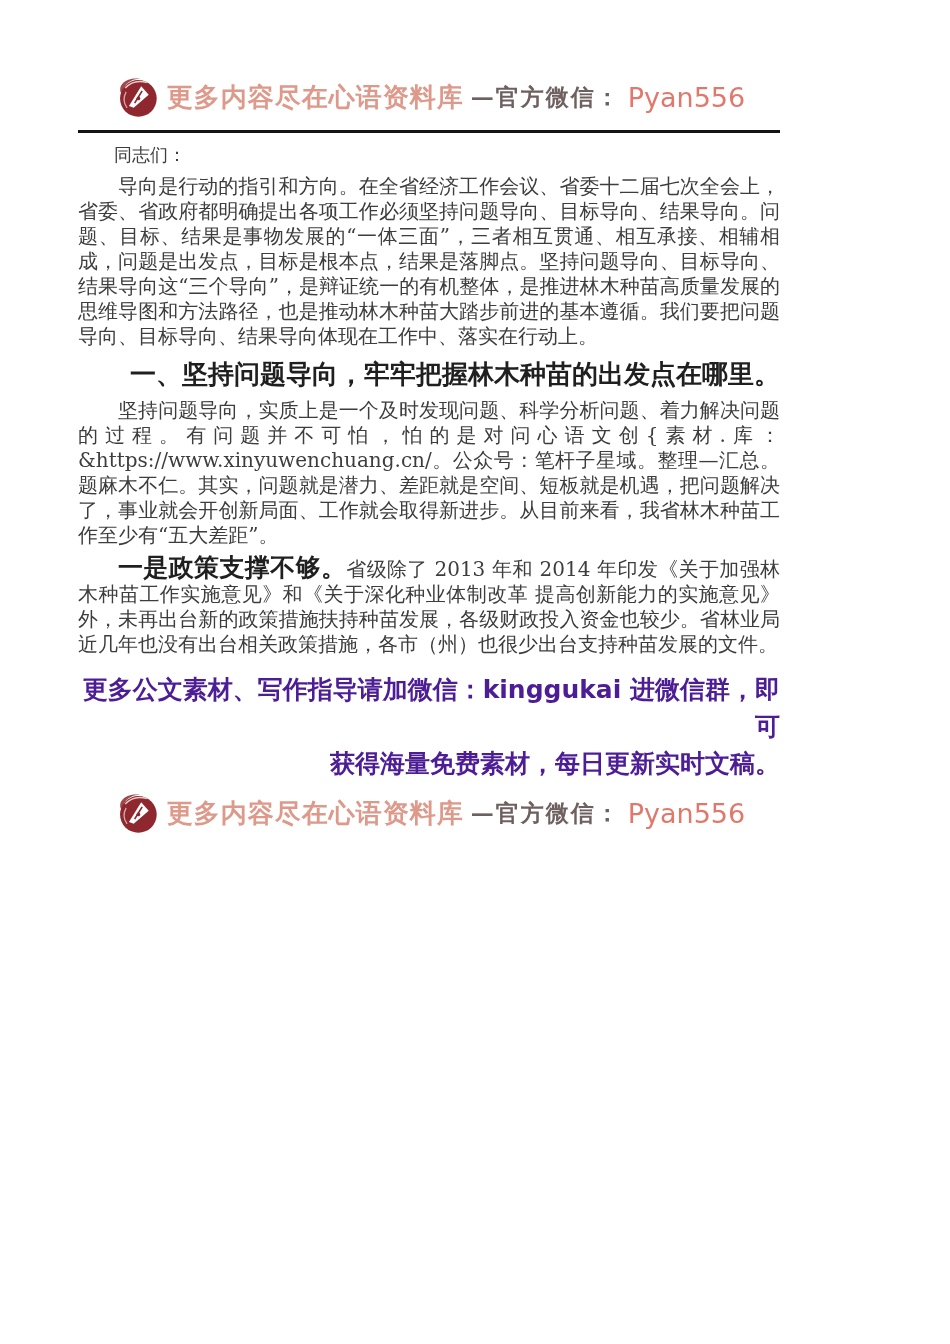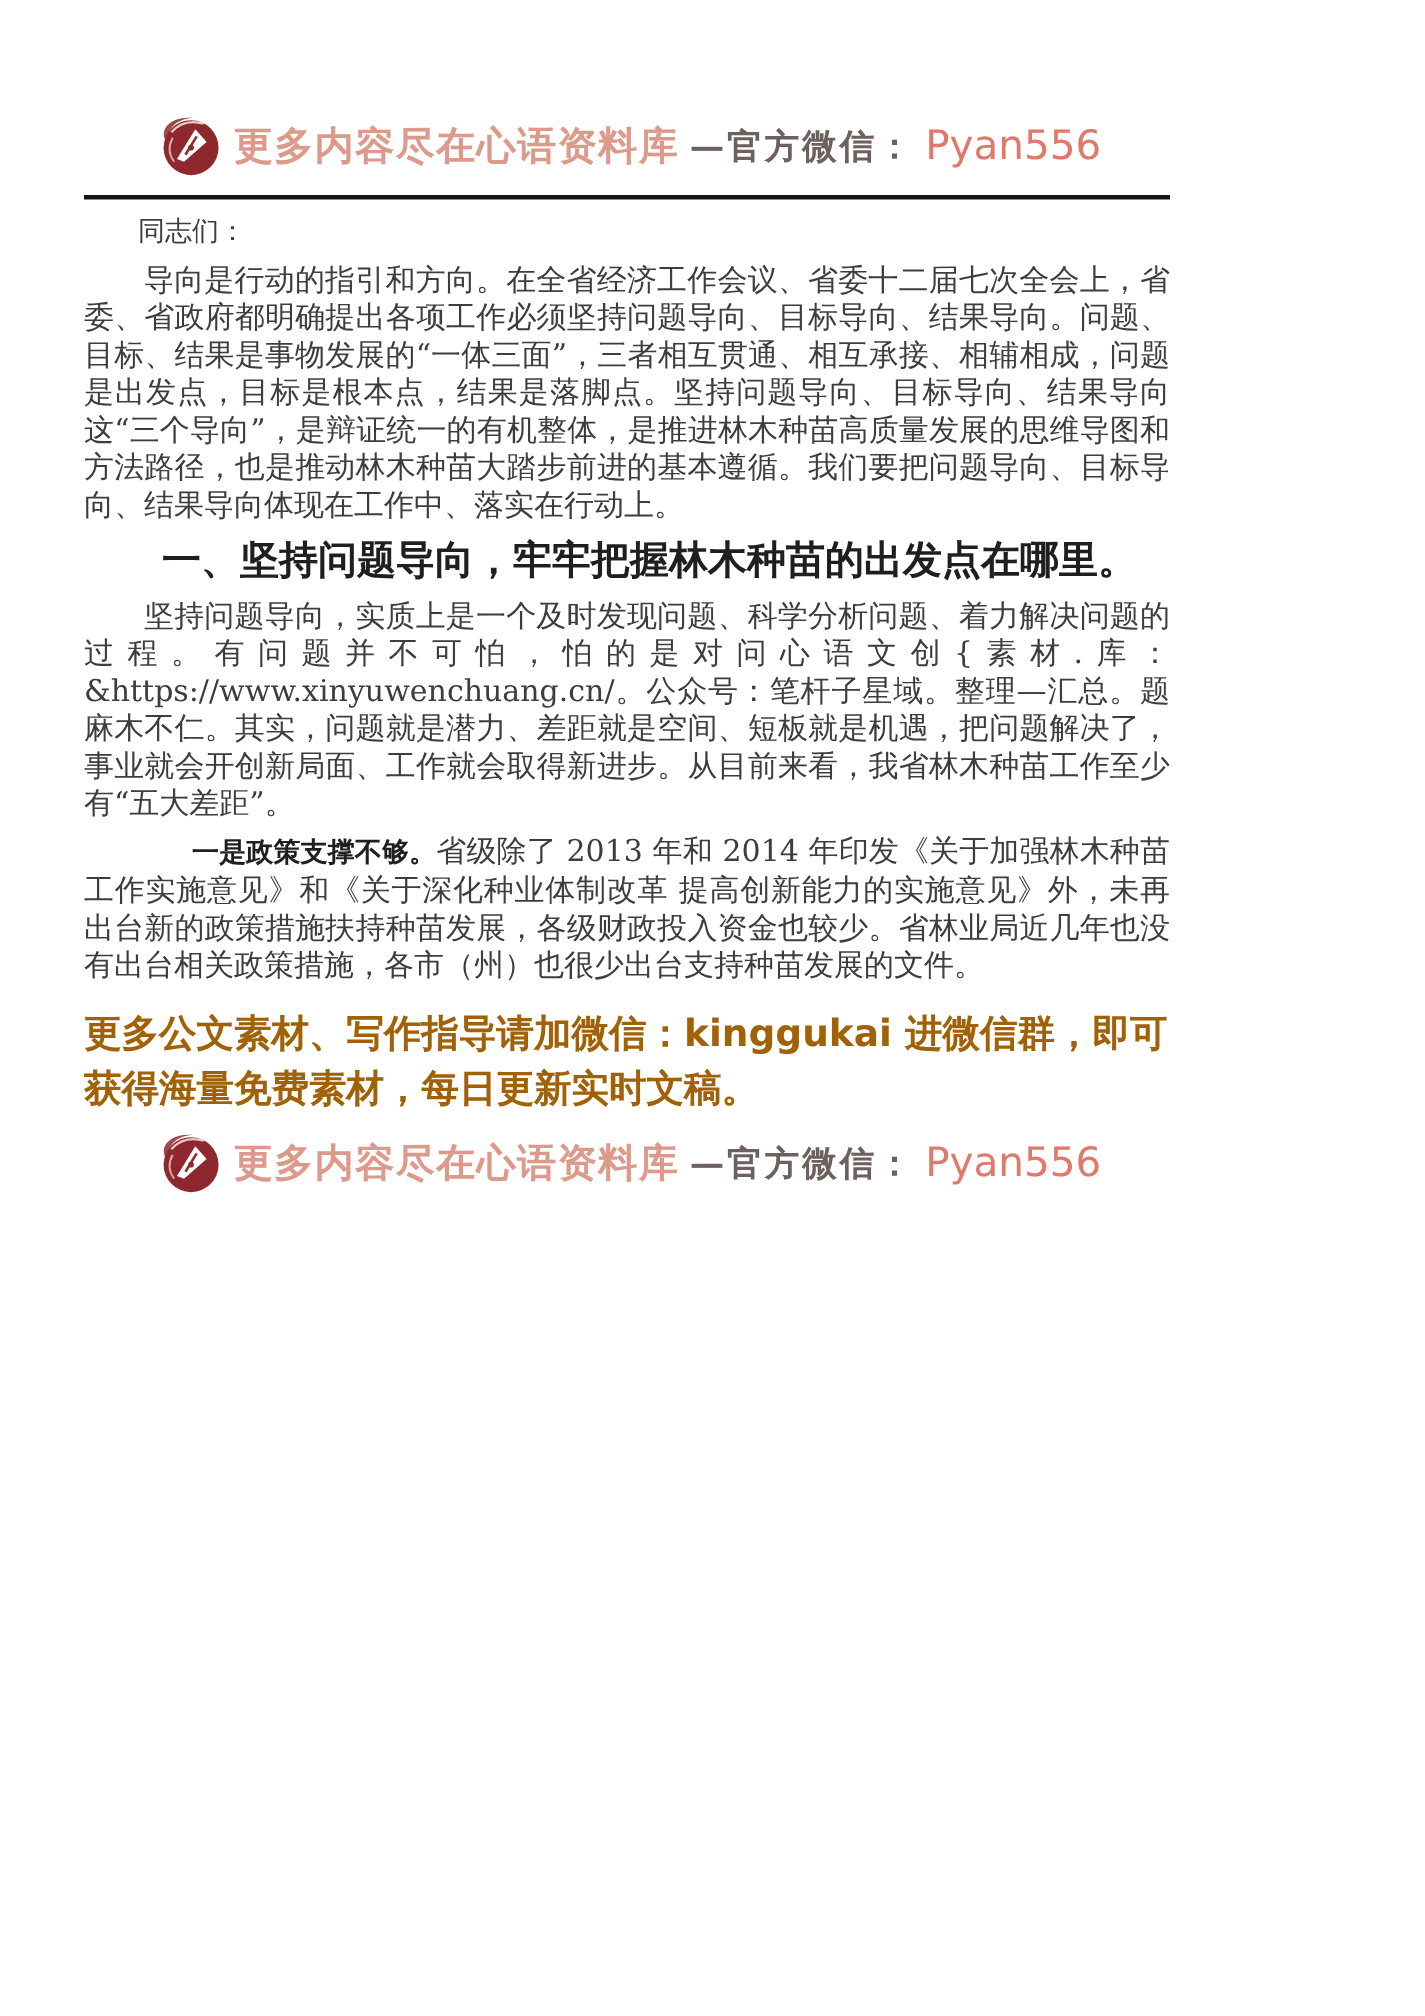--- a/index.html
+++ b/index.html
@@ -4,21 +4,21 @@
 <style>
   html, body { margin: 0; padding: 0; background: #ffffff; }
   body {
     width: 950px; height: 1344px;
     font-family: "DejaVu Serif", "Liberation Serif", serif;
     overflow: hidden;
   }
   .page {
     box-sizing: border-box;
     width: 910px; height: 1344px;
-    padding: 74px 130px 0 56px;
+    padding: 74px 130px 0 78px;
   }
   
   .brand {
     display: flex; align-items: center; justify-content: center;
     gap: 7px; white-space: nowrap;
   }
   .brand .logo { width: 47px; height: 47px; flex: 0 0 auto; }
   .brand-main {
     color: #dd9a8b; font-size: 26px; font-weight: bold; letter-spacing: 1px;
   }
@@ -36,32 +36,31 @@
   .salutation {
     font-size: 18px; color: #3d3d3d; line-height: 25px; margin-top: 9px; margin-left: 36px;
   }
   #doc-body p.para {
     font-size: 20px; color: #3d3d3d; line-height: 25px;
     text-align: justify; text-indent: 2em; margin: 7px 0;
   }
   #doc-body p.para strong {
     color: #1f1f1f;
     font-family: "DejaVu Sans", "Liberation Sans", sans-serif;
-    font-size: 18px;
-    margin-left: 32px;
+    font-size: 25px;
   }
   #doc-body p.heading {
     font-size: 26px; font-weight: bold; color: #1f1f1f;
     font-family: "DejaVu Sans", "Liberation Sans", sans-serif;
     line-height: 25px; text-indent: 2em; margin: 13px 0 11px 0;
   }
   .promo {
     font-family: "DejaVu Sans", "Liberation Sans", sans-serif;
-    font-weight: 700; font-size: 25px; color: #a16207;
-    text-align: left; line-height: 37px; margin-top: 14px;
+    font-weight: 700; font-size: 25px; color: #4c1d95;
+    text-align: right; line-height: 37px; margin-top: 14px;
   }
   .brand.footer { margin-top: 8px; }
 </style>
 </head>
 <body>
 
 <div class="page">
 
   <div class="brand header">
     <svg class="logo" viewBox="0 0 50 50" aria-hidden="true">

